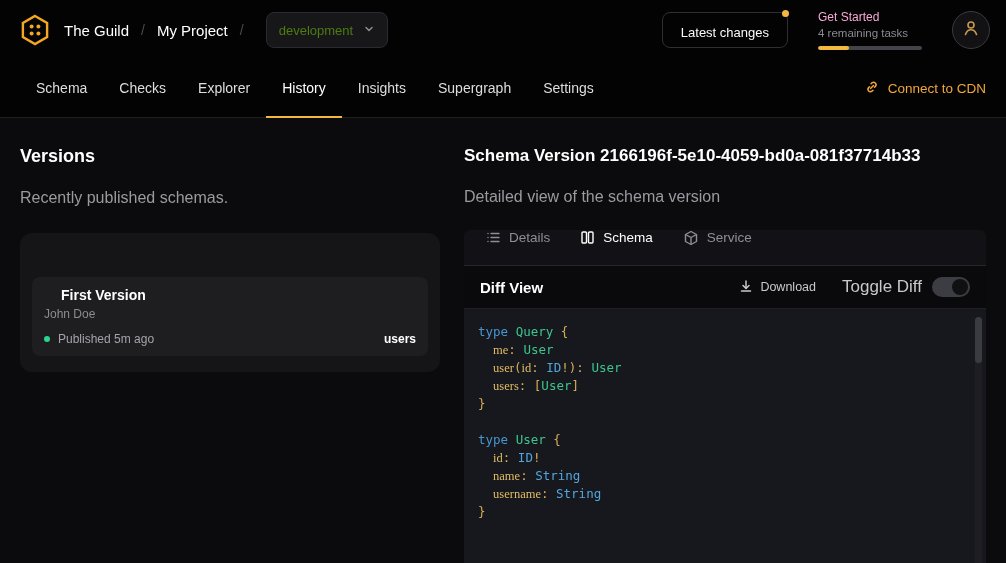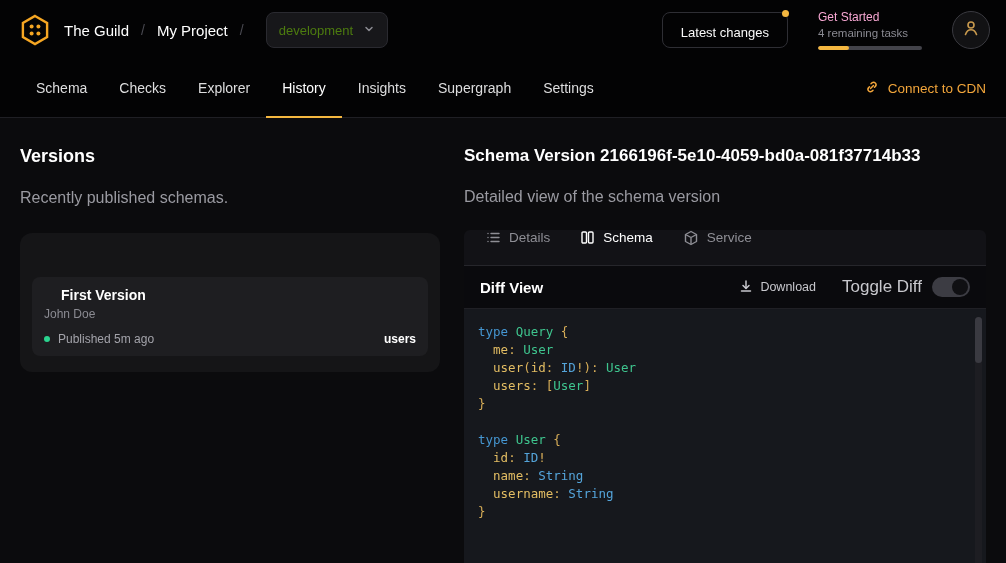--- a/index.html
+++ b/index.html
@@ -101,21 +101,21 @@
   .code-wrap {
     position:relative; height:288px; background:#16181d; overflow:hidden;
     padding:14px 22px 14px 14px;
     font-family:"DejaVu Sans Mono", monospace; font-size:12.5px; line-height:18px;
   }
   .code-line { white-space:pre; color:#e8e8ea; }
   .tok-k  { color:#4596d1; }
   .tok-t  { color:#3ec48e; }
   .tok-s  { color:#54a4da; }
   .tok-p  { color:#d8ae58; }
-  .tok-f  { color:#e3bd63; }
+  .tok-f  { color:#e3bd63;font-family:Liberation Serif, serif; }
   .tok-pl { color:#e8e8ea; }
   .scroll-track {
     position:absolute; top:8px; bottom:8px; right:4px; width:7px;
     background:#1d1d22; border-radius:4px;
   }
   .scroll-thumb {
     position:absolute; top:0; left:0; width:7px; height:46px;
     background:#3a3a41; border-radius:4px; cursor:grab;
   }
 </style>

